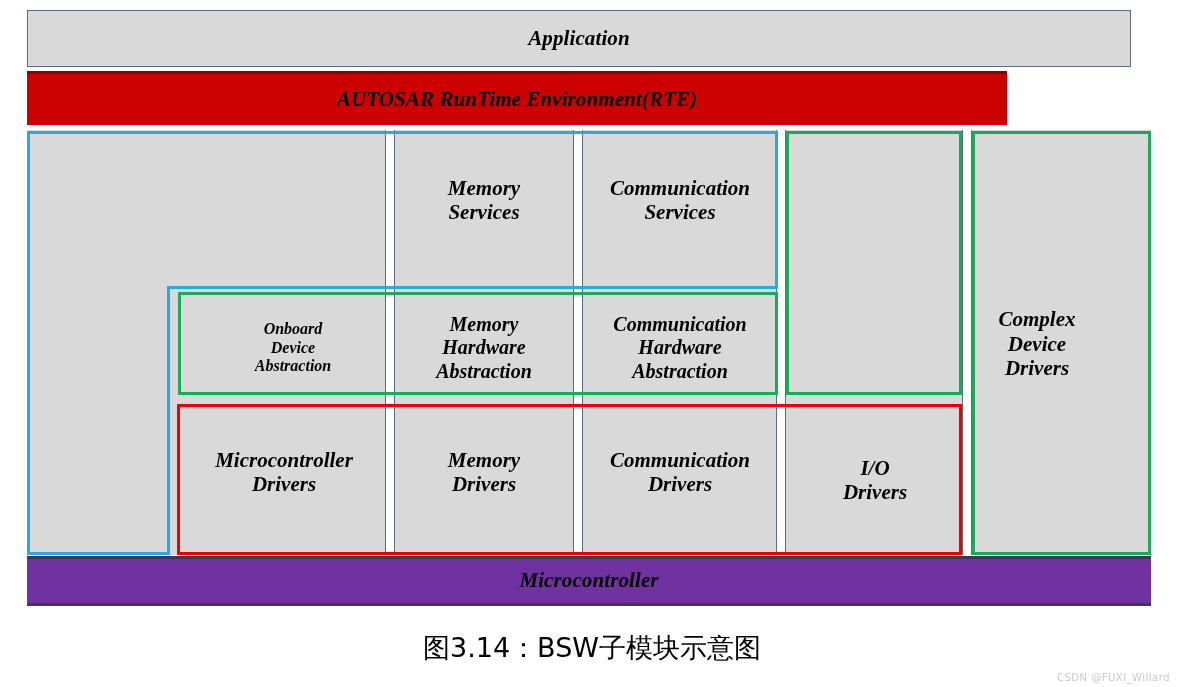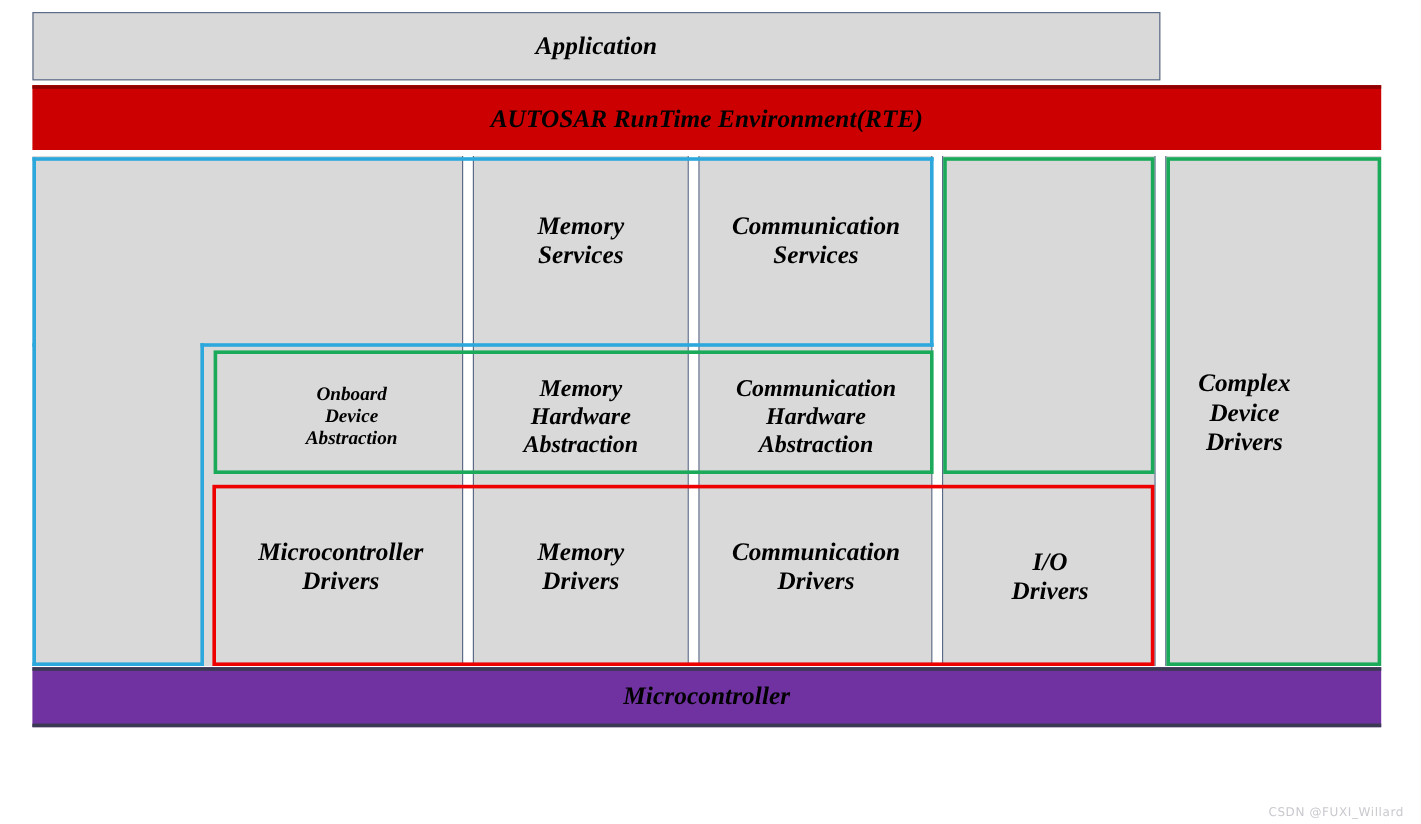--- a/index.html
+++ b/index.html
@@ -35,28 +35,28 @@
     font-style: italic;
     color: #000000;
     line-height: 1.14;
     white-space: pre-line;
     letter-spacing: 0.1px;
   }
 
   
   #application-box {
     left: 27px; top: 10px;
-    width: 940px; height: 57px;
+    width: 1104px; height: 57px;
     border: 1.5px solid #5b6b85;
     background: #d9d9d9;
     font-size: 21px;
   }
   #rte-bar {
     left: 27px; top: 71px;
-    width: 1124px; height: 54px;
+    width: 980px; height: 54px;
     background: #cc0000;
     border-top: 3px solid #8f0000;
     font-size: 21px;
   }
   #microcontroller-bar {
     left: 27px; top: 556px;
     width: 1124px; height: 50px;
     background: #6f32a0;
     border-top: 3px solid #3a3a52;
     border-bottom: 3px solid #3a3a52;
@@ -237,16 +237,17 @@
 Drivers</div>
   <div class="label" id="label-memory-drivers">Memory
 Drivers</div>
   <div class="label" id="label-comm-drivers">Communication
 Drivers</div>
   <div class="label" id="label-io-drivers">I/O
 Drivers</div>
 
   <div class="abs cell" id="microcontroller-bar">Microcontroller</div>
 
+  <div class="abs" id="figure-caption">图3.14：BSW子模块示意图</div>
 
   <div class="abs" id="watermark">CSDN @FUXI_Willard</div>
 
 </div>
 
 </body></html>

